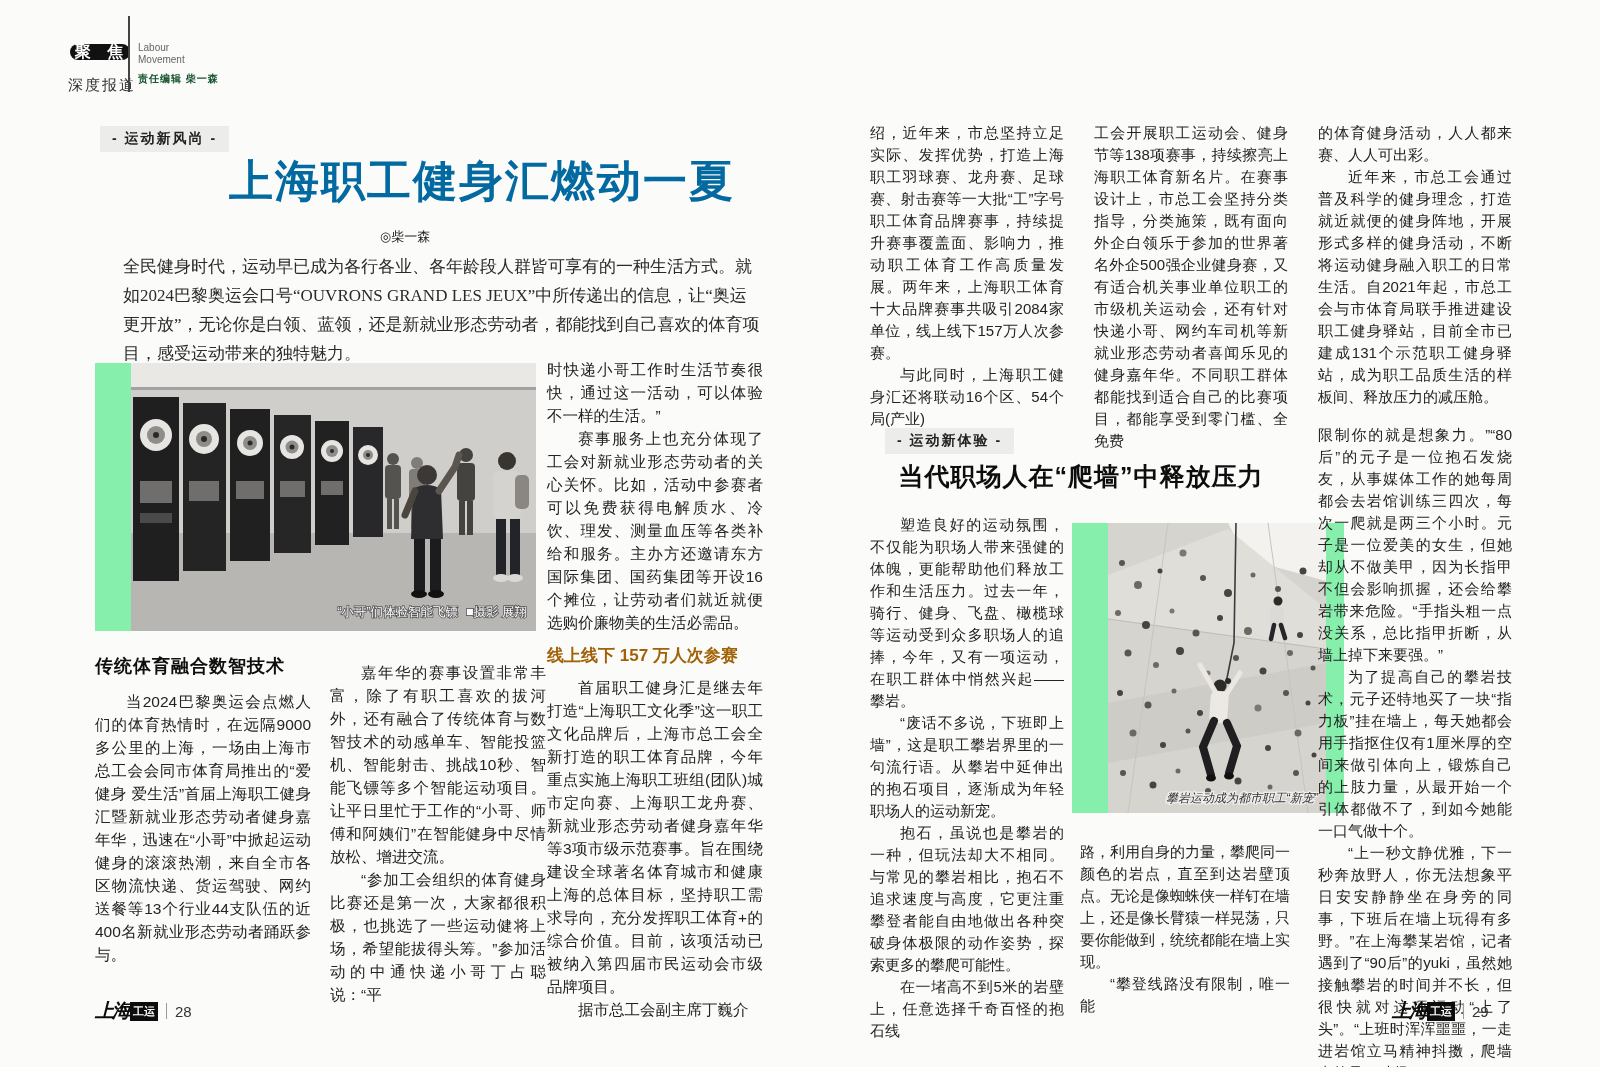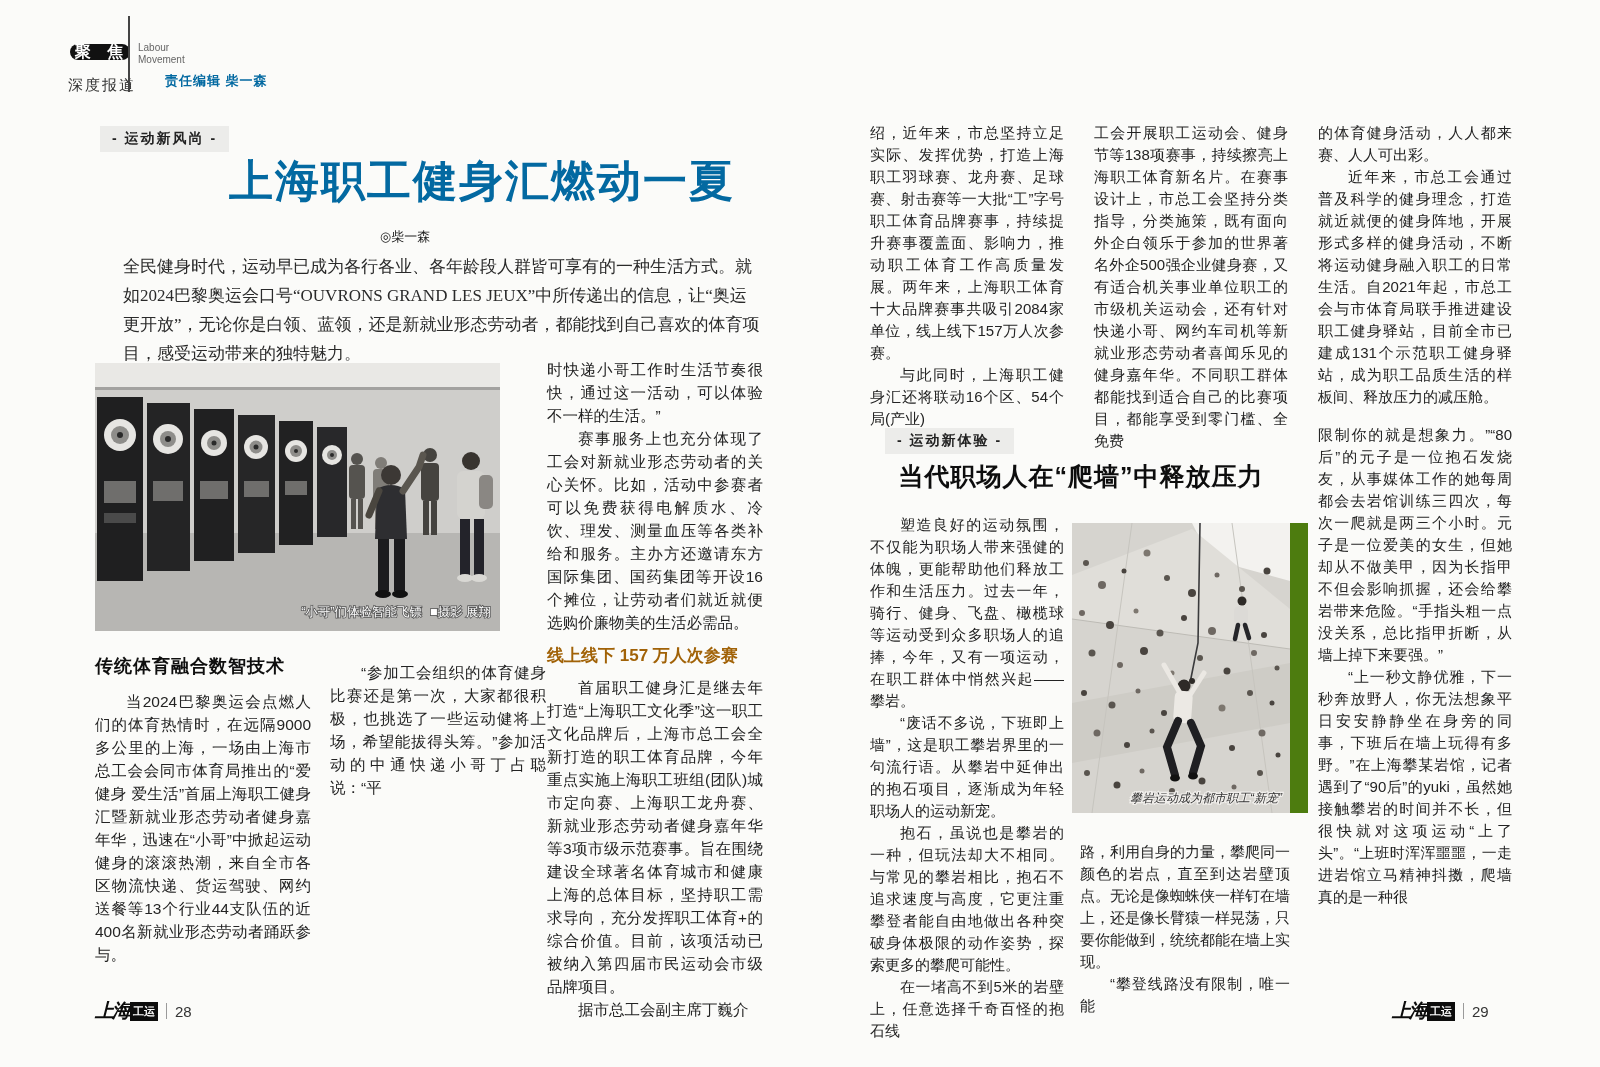--- a/index.html
+++ b/index.html
@@ -14,42 +14,42 @@
 
   
   .focus-box{
     left:70px;top:44px;width:56px;height:16px;background:#111;color:#fff;
     border-radius:9px 9px 9px 9px;display:flex;align-items:center;justify-content:center;
     font-weight:bold;font-size:16px;letter-spacing:6px;padding-left:4px;
   }
   .focus-sub{left:68px;top:76px;font-size:15px;color:#333;font-family:"Liberation Serif",serif;letter-spacing:2px;}
   .head-vline{left:128px;top:16px;width:2px;height:76px;background:#444;}
   .labour{left:138px;top:42px;font-size:10px;line-height:12px;color:#666;}
-  .editor{left:138px;top:72px;font-size:13px;font-weight:bold;color:#0369a1;letter-spacing:1px;margin-left:27px;}
+  .editor{left:138px;top:72px;font-size:10px;font-weight:bold;color:#14532d;letter-spacing:1px;}
 
   
   .tag-box{
     background:#ececea;color:#222;font-weight:bold;font-size:14px;
     padding:4px 12px;letter-spacing:2px;
   }
   .tag1{left:100px;top:126px;text-align:center;}
   .title1{
     left:75px;top:152px;width:660px;text-align:right;
     font-family:Liberation Sans, sans-serif;
     font-weight:900;font-size:44px;letter-spacing:2px;color:#0369a1;
   }
   .byline1{left:75px;top:228px;width:660px;text-align:center;font-size:13px;color:#222;}
   .intro{
     left:123px;top:252px;width:640px;
     font-family:"Liberation Serif","DejaVu Serif",serif;
     font-size:17px;line-height:29px;color:#2a2a2a;
   }
 
   
-  .photo{background:#4d7c0f;overflow:hidden;}
+  .photo{background:#86efac;overflow:hidden;padding-left:36px;}
   .photo1{left:95px;top:363px;width:405px;height:268px;}
   .photo2{left:1072px;top:523px;width:236px;height:290px;}
 
   
   .a-col{font-size:15.5px;line-height:23px;color:#232323;}
   .a-col p{margin:0;}
   .sec-heading{font-size:18px;font-weight:bold;color:#0f0f0f;margin:0 0 12px 0;letter-spacing:1px;}
   .sub-heading{font-size:17px;font-weight:bold;color:#a16207;margin:10px 0 9px 0;}
 
   .p1c1{left:95px;top:655px;width:216px;}
@@ -191,20 +191,21 @@
     <text x="396" y="253" text-anchor="end" font-size="12.5" fill="#ffffff" style="paint-order:stroke;stroke:#555;stroke-width:1.6px;"><tspan>“小哥”们体验智能飞镖</tspan><tspan dx="8">■摄影 展翔</tspan></text>
   </svg>
 </div>
 
 <div class="abs a-col p1c1">
   <h3 class="sec-heading">传统体育融合数智技术</h3>
   <p class="indent">当2024巴黎奥运会点燃人们的体育热情时，在远隔9000多公里的上海，一场由上海市总工会会同市体育局推出的“爱健身 爱生活”首届上海职工健身汇暨新就业形态劳动者健身嘉年华，迅速在“小哥”中掀起运动健身的滚滚热潮，来自全市各区物流快递、货运驾驶、网约送餐等13个行业44支队伍的近400名新就业形态劳动者踊跃参与。</p>
 </div>
 
 <div class="abs a-col p1c2">
+  <p class="indent">嘉年华的赛事设置非常丰富，除了有职工喜欢的拔河外，还有融合了传统体育与数智技术的动感单车、智能投篮机、智能射击、挑战10秒、智能飞镖等多个智能运动项目。让平日里忙于工作的“小哥、师傅和阿姨们”在智能健身中尽情放松、增进交流。</p>
   <p class="indent">“参加工会组织的体育健身比赛还是第一次，大家都很积极，也挑选了一些运动健将上场，希望能拔得头筹。”参加活动的中通快递小哥丁占聪说：“平</p>
 </div>
 
 <div class="abs a-col p1c3">
   <p>时快递小哥工作时生活节奏很快，通过这一活动，可以体验不一样的生活。”</p>
   <p class="indent">赛事服务上也充分体现了工会对新就业形态劳动者的关心关怀。比如，活动中参赛者可以免费获得电解质水、冷饮、理发、测量血压等各类补给和服务。主办方还邀请东方国际集团、国药集团等开设16个摊位，让劳动者们就近就便选购价廉物美的生活必需品。</p>
   <h3 class="sub-heading">线上线下 157 万人次参赛</h3>
   <p class="indent">首届职工健身汇是继去年打造“上海职工文化季”这一职工文化品牌后，上海市总工会全新打造的职工体育品牌，今年重点实施上海职工班组(团队)城市定向赛、上海职工龙舟赛、新就业形态劳动者健身嘉年华等3项市级示范赛事。旨在围绕建设全球著名体育城市和健康上海的总体目标，坚持职工需求导向，充分发挥职工体育+的综合价值。目前，该项活动已被纳入第四届市民运动会市级品牌项目。</p>
   <p class="indent">据市总工会副主席丁巍介</p>
 </div>
@@ -308,20 +309,21 @@
   </svg>
 </div>
 
 <div class="abs b-col a2c2">
   <p>路，利用自身的力量，攀爬同一颜色的岩点，直至到达岩壁顶点。无论是像蜘蛛侠一样钉在墙上，还是像长臂猿一样晃荡，只要你能做到，统统都能在墙上实现。</p>
   <p class="indent">“攀登线路没有限制，唯一能</p>
 </div>
 
 <div class="abs b-col a2c3">
   <p>限制你的就是想象力。”“80后”的元子是一位抱石发烧友，从事媒体工作的她每周都会去岩馆训练三四次，每次一爬就是两三个小时。元子是一位爱美的女生，但她却从不做美甲，因为长指甲不但会影响抓握，还会给攀岩带来危险。“手指头粗一点没关系，总比指甲折断，从墙上掉下来要强。”</p>
+  <p class="indent">为了提高自己的攀岩技术，元子还特地买了一块“指力板”挂在墙上，每天她都会用手指抠住仅有1厘米厚的空间来做引体向上，锻炼自己的上肢力量，从最开始一个引体都做不了，到如今她能一口气做十个。</p>
   <p class="indent">“上一秒文静优雅，下一秒奔放野人，你无法想象平日安安静静坐在身旁的同事，下班后在墙上玩得有多野。”在上海攀某岩馆，记者遇到了“90后”的yuki，虽然她接触攀岩的时间并不长，但很快就对这项运动“上了头”。“上班时浑浑噩噩，一走进岩馆立马精神抖擞，爬墙真的是一种很</p>
 </div>
 
 <div class="abs footer footer-left">
   <span class="logo">
     <span class="logo-cal">上海</span>
     <span class="logo-block">工运</span>
   </span>
   <span class="footer-sep"></span>
   <span>28</span>

